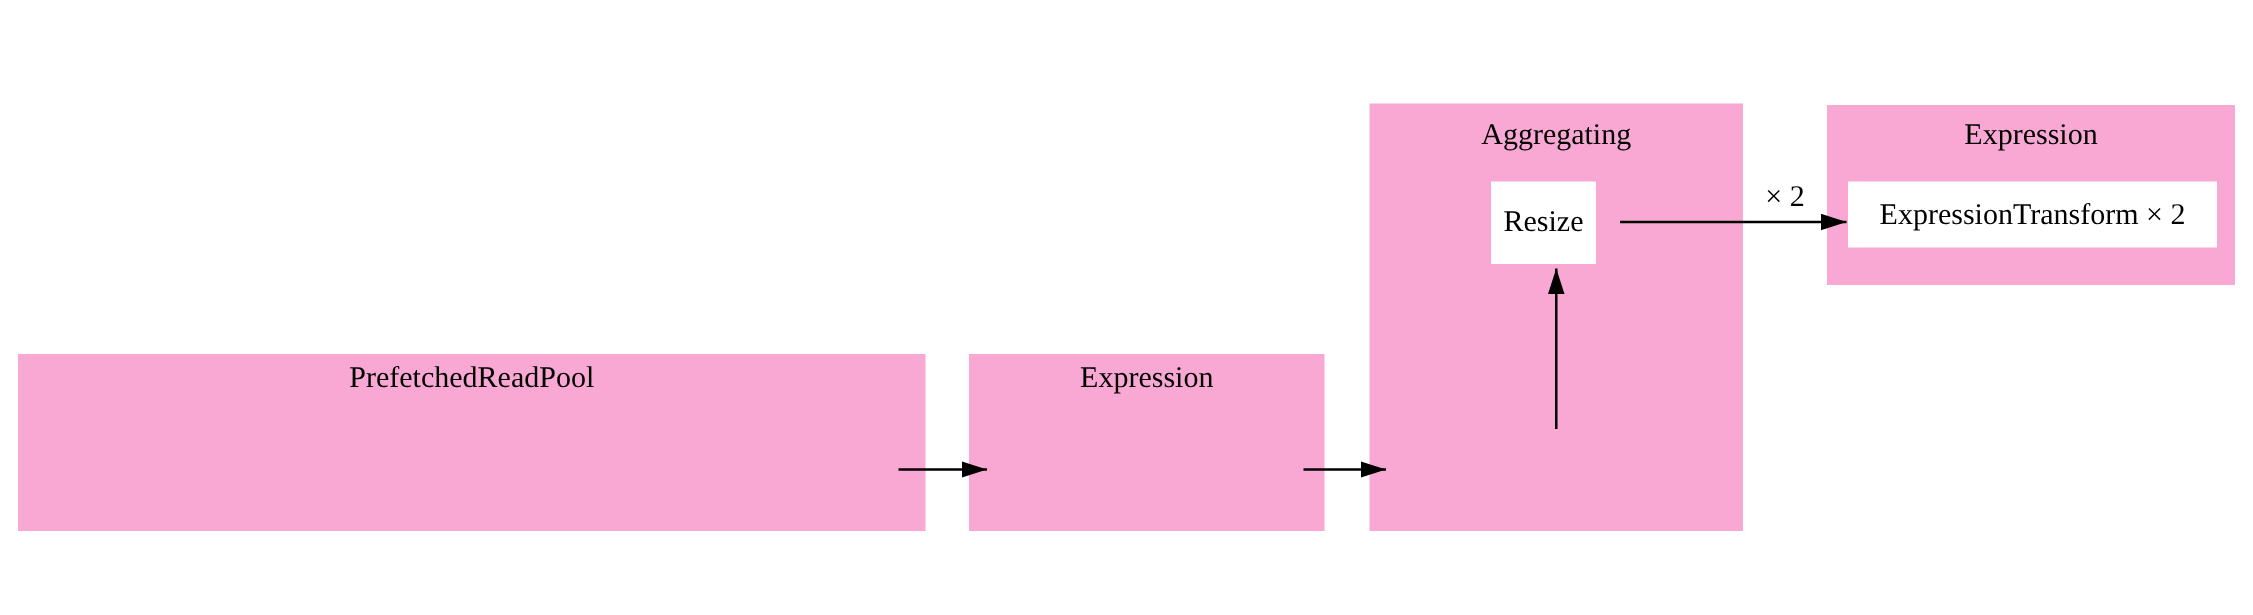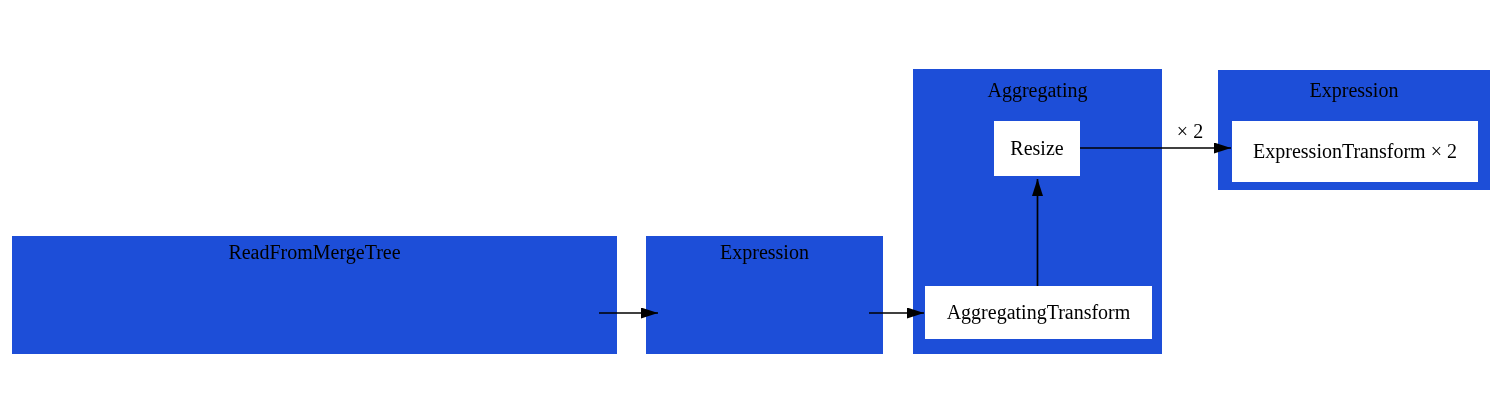--- a/index.html
+++ b/index.html
@@ -8,21 +8,21 @@
     position: relative;
     width: 1502px;
     height: 410px;
     background: #ffffff;
     font-family: "Liberation Serif", "DejaVu Serif", serif;
     color: #000000;
     overflow: hidden;
   }
   .cluster {
     position: absolute;
-    background: #1d4ed8;
+    background: #f9a8d4;
   }
   .cluster-label {
     position: absolute;
     left: 0;
     right: 0;
     text-align: center;
     font-size: 20px;
     line-height: 23px;
     white-space: nowrap;
   }
@@ -48,46 +48,43 @@
     text-align: center;
     white-space: nowrap;
   }
 </style>
 </head>
 <body>
 
 <div class="canvas">
 
   <div class="cluster" style="left:12px; top:236px; width:605px; height:118px;">
-    <div class="cluster-label" style="top:5px;">ReadFromMergeTree</div>
+    <div class="cluster-label" style="top:5px;">PrefetchedReadPool</div>
   </div>
 
   <div class="cluster" style="left:646px; top:236px; width:237px; height:118px;">
     <div class="cluster-label" style="top:5px;">Expression</div>
   </div>
 
   <div class="cluster" style="left:913px; top:69px; width:249px; height:285px;">
     <div class="cluster-label" style="top:10px;">Aggregating</div>
   </div>
 
   <div class="cluster" style="left:1218px; top:70px; width:272px; height:120px;">
     <div class="cluster-label" style="top:9px;">Expression</div>
   </div>
 
 
 
-  <div class="node" style="left:994px; top:121px; width:86px; height:55px;">
+  <div class="node" style="left:994px; top:121px; width:70px; height:55px;">
     <span>Resize</span>
   </div>
 
-  <div class="node" style="left:925px; top:286px; width:227px; height:53px;">
-    <span>AggregatingTransform</span>
-  </div>
 
-  <div class="node" style="left:1232px; top:121px; width:246px; height:61px;">
+  <div class="node" style="left:1232px; top:121px; width:246px; height:44px;">
     <span>ExpressionTransform × 2</span>
   </div>
 
   <div class="edge-label" style="left:1168px; top:121px; width:44px;">× 2</div>
 
   <svg class="edges-overlay" width="1502" height="410" viewBox="0 0 1502 410">
     <defs>
       <marker id="arrowhead" markerUnits="userSpaceOnUse" markerWidth="18" markerHeight="12" refX="17" refY="5.5" orient="auto">
         <path d="M0,0 L17,5.5 L0,11 Z" fill="#000000"></path>
       </marker>

